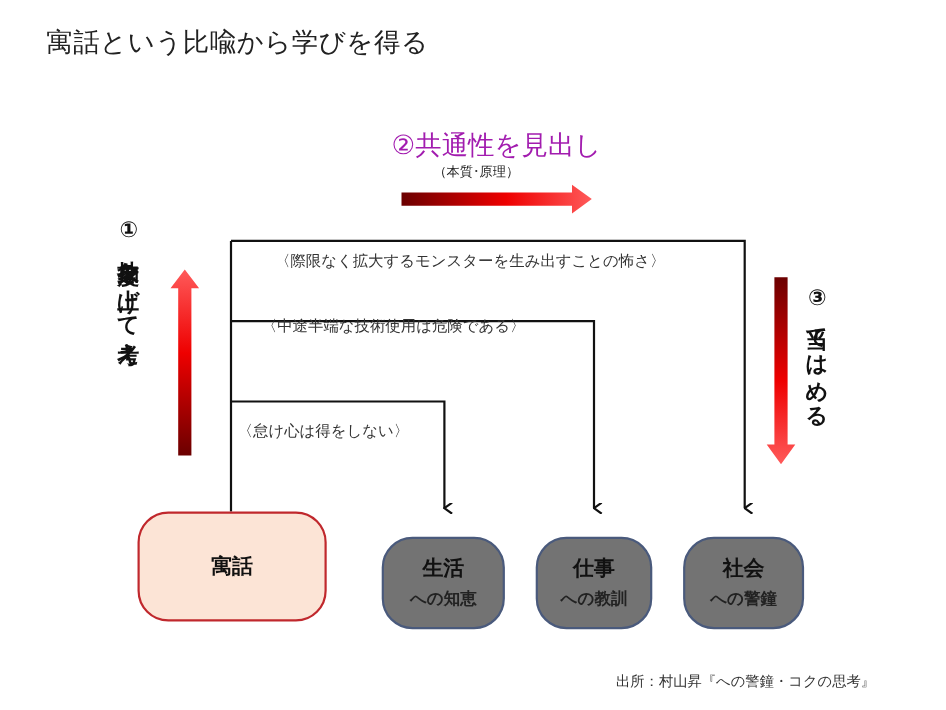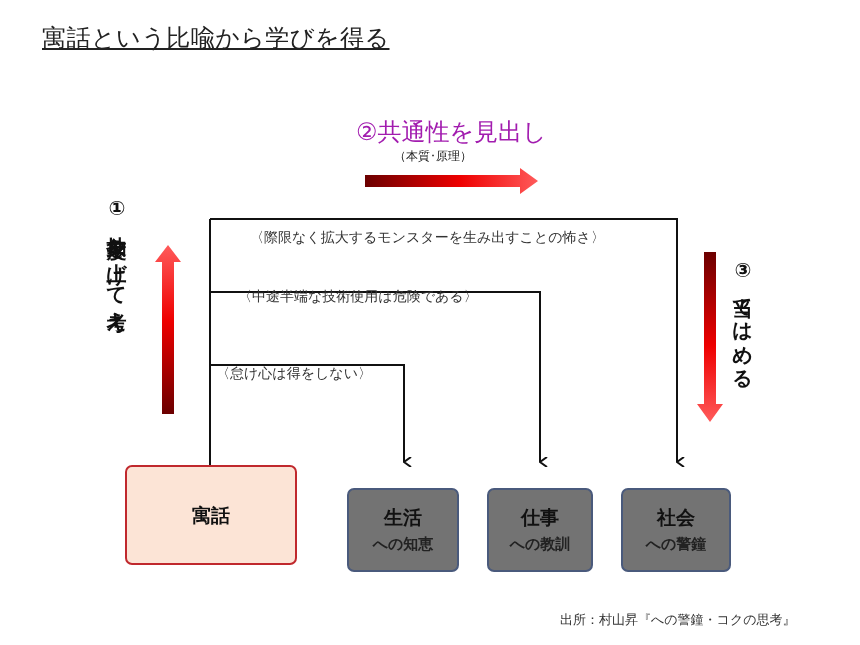--- a/index.html
+++ b/index.html
@@ -1,30 +1,30 @@
 <!DOCTYPE html>
 <html><head>
 <meta charset="utf-8">
 <style>
   html, body { margin: 0; padding: 0; background: #ffffff; }
   body { width: 860px; height: 645px; position: relative; overflow: hidden;
          font-family: "DejaVu Sans", "Liberation Sans", sans-serif; color: #1a1a1a; }
   .abs { position: absolute; }
-  #title { left: 42px; top: 22px; font-size: 24px; font-weight: normal; color: #222; letter-spacing: 0.5px; text-decoration: underline; }
+  #title { left: 42px; top: 22px; font-size: 24px; font-weight: normal; color: #222; letter-spacing: 0.5px; }
   #step2-label { left: 356px; top: 116px; font-size: 24px; font-weight: normal; color: #a21caf; }
   #step2-sub { left: 370px; top: 148px; font-size: 12px; color: #222; margin-left: 24px; }
   .vtext { writing-mode: vertical-rl; text-orientation: upright; font-weight: bold; font-size: 20px; color: #111; letter-spacing: 1px; }
   #step1-label { left: 104px; top: 196px; }
   #step3-label { left: 730px; top: 258px; }
   svg#diagram { position: absolute; left: 0; top: 0; }
   .lesson { position: absolute; font-size: 14px; color: #333; white-space: nowrap; }
   #lesson-outer { left: 250px; top: 229px; }
   #lesson-middle { left: 238px; top: 288px; }
-  #lesson-inner { left: 216px; top: 365px; }
-  .box { position: absolute; box-sizing: border-box; border-radius: 7px; text-align: center;
+  #lesson-inner { left: 216px; top: 383px; }
+  .box { position: absolute; box-sizing: border-box; border-radius: 28px; text-align: center;
          display: flex; flex-direction: column; justify-content: center; align-items: center; }
   .box-source { left: 125px; top: 465px; width: 172px; height: 100px; background: #fce4d6; border: 2px solid #c0282d; }
   .box-target { top: 488px; height: 84px; background: #737373; border: 2px solid #4a5a7c; }
   #box-life { left: 347px; width: 112px; }
   #box-work { left: 487px; width: 106px; }
   #box-society { left: 621px; width: 110px; }
   .box-main { font-size: 19px; font-weight: bold; color: #111; line-height: 24px; }
   .box-sub { font-size: 15px; font-weight: bold; color: #222; line-height: 22px; margin-top: 4px; }
   #source-credit { left: 560px; top: 611px; font-size: 13px; color: #333; }
 </style>

